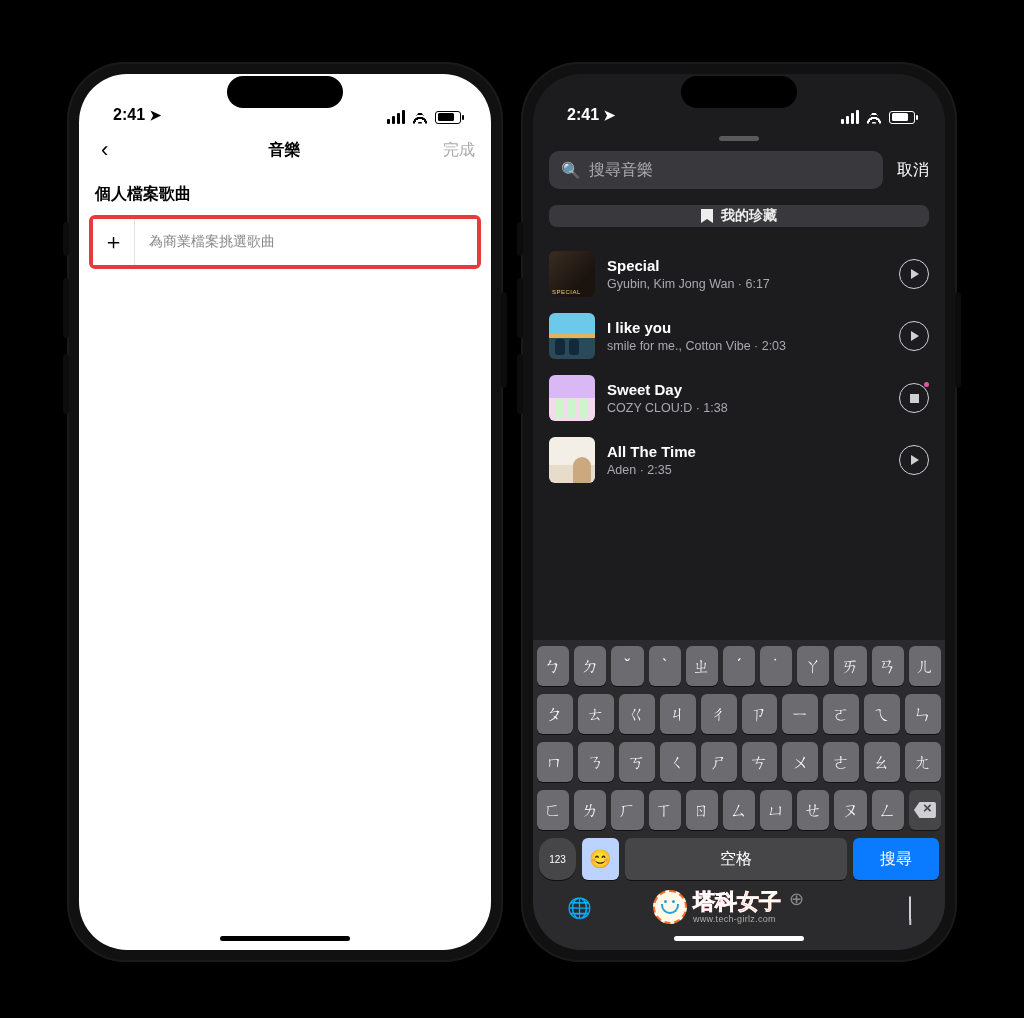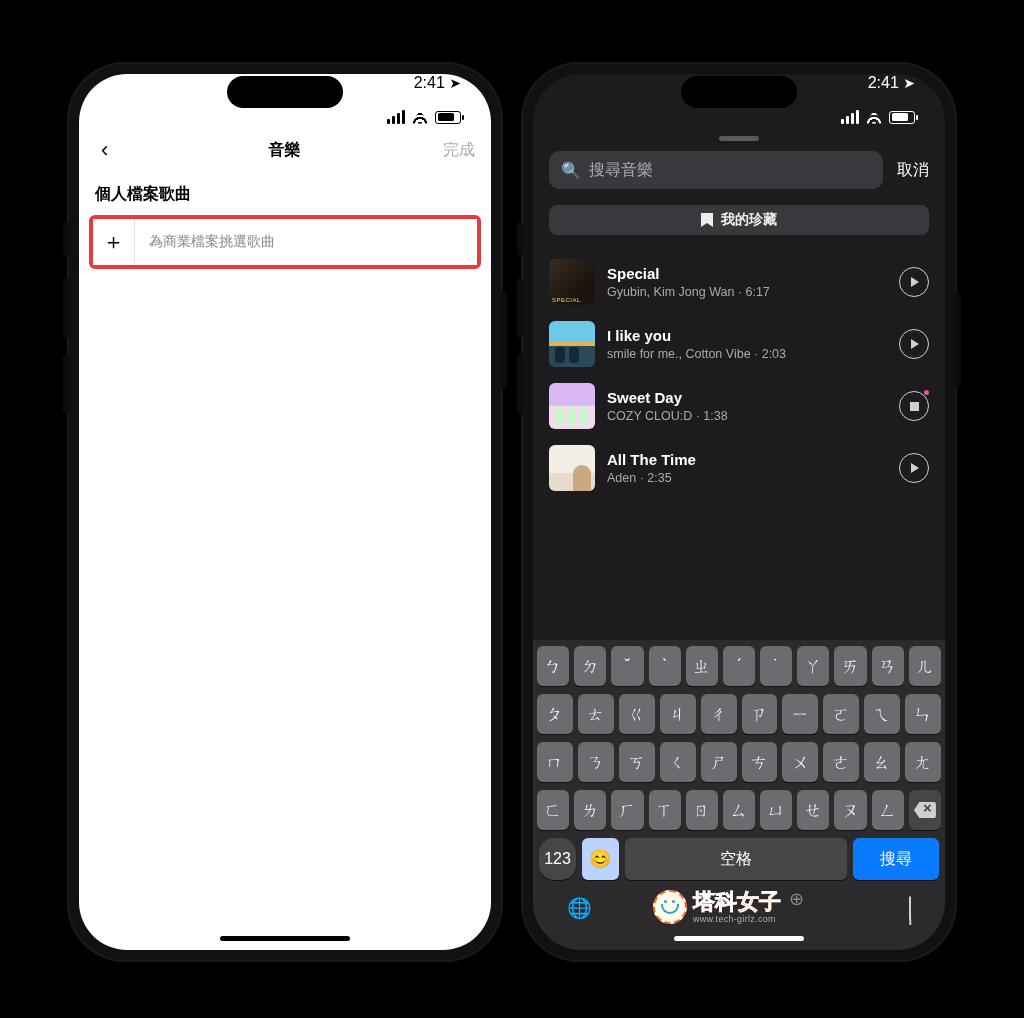--- a/index.html
+++ b/index.html
@@ -58,23 +58,22 @@
   .sb-l3 { left: -4px; top: 292px; width: 6px; height: 60px; }
   .sb-r  { right: -4px; top: 230px; width: 6px; height: 96px; }
 
   
   .status {
     height: 54px;
     display: flex;
     align-items: flex-end;
     justify-content: space-between;
     padding: 0 30px 4px 34px;
-    font-weight: 400;
+    font-weight: 700;
     font-size: 16px;
-    flex-direction: column;
   }
   .status .right { display: flex; align-items: center; gap: 6px; }
   .sig-bars { display: flex; align-items: flex-end; gap: 2px; }
   .sig-bars span { width: 3px; background: currentColor; border-radius: 1px; display: block; }
   .sig-bars span:nth-child(1){height:5px;} .sig-bars span:nth-child(2){height:8px;}
   .sig-bars span:nth-child(3){height:11px;} .sig-bars span:nth-child(4){height:14px;}
   .wifi { width: 18px; height: 13px; position: relative; }
   .wifi::before { content:""; position:absolute; inset:0;
     background:
       radial-gradient(circle at 50% 100%, currentColor 2px, transparent 2.5px),
@@ -148,21 +147,21 @@
     padding: 0 12px;
     color: #a9a9ae;
     font-size: 16px;
   }
   .search-box .mag { font-size: 16px; }
   .cancel { color: #fff; font-size: 16px; }
   .saved-btn {
     margin: 6px 16px 10px;
     background: #39393d;
     border-radius: 8px;
-    height: 30px;
+    height: 22px;
     display: flex;
     justify-content: center;
     align-items: center;
     gap: 8px;
     color: #eee;
     font-size: 14px;
     font-weight: 600;
   }
   .saved-btn .bm { width:12px; height:14px; background:#eee; clip-path: polygon(0 0,100% 0,100% 100%,50% 72%,0 100%); }
   .tabs {
@@ -216,21 +215,21 @@
     background:#6b6b70; color:#fff; border-radius:6px;
     height:40px; display:flex; align-items:center; justify-content:center;
     font-size:17px; flex:1; max-width:37px;
     box-shadow: 0 1px 0 #111;
   }
   .key.dark { background:#464649; }
   .key.wide { max-width:none; }
   .krow.r4 .key:last-child { max-width: 44px; }
   .bottom-row { display:flex; gap:6px; padding: 0 2px 4px; }
   .bottom-row .key { height:42px; }
-  .k-123 { flex:0 0 48px; font-size:16px;border-radius:15px; }
+  .k-123 { flex:0 0 48px; font-size:10px;border-radius:15px; }
   .k-emoji { flex:0 0 40px; background:#bcd2ff; }
   .k-emoji span { font-size:18px; }
   .k-space { flex:1; font-size:16px; }
   .k-search { flex:0 0 86px; background:#0a7aff; font-size:16px; }
   .kbd-foot {
     display:flex; justify-content:space-between; align-items:center;
     padding: 12px 30px 26px;
     color:#cfcfd4; font-size:20px;
   }
   .mic { width:14px; height:20px; border:1.5px solid currentColor; border-radius:8px; position:relative; }

